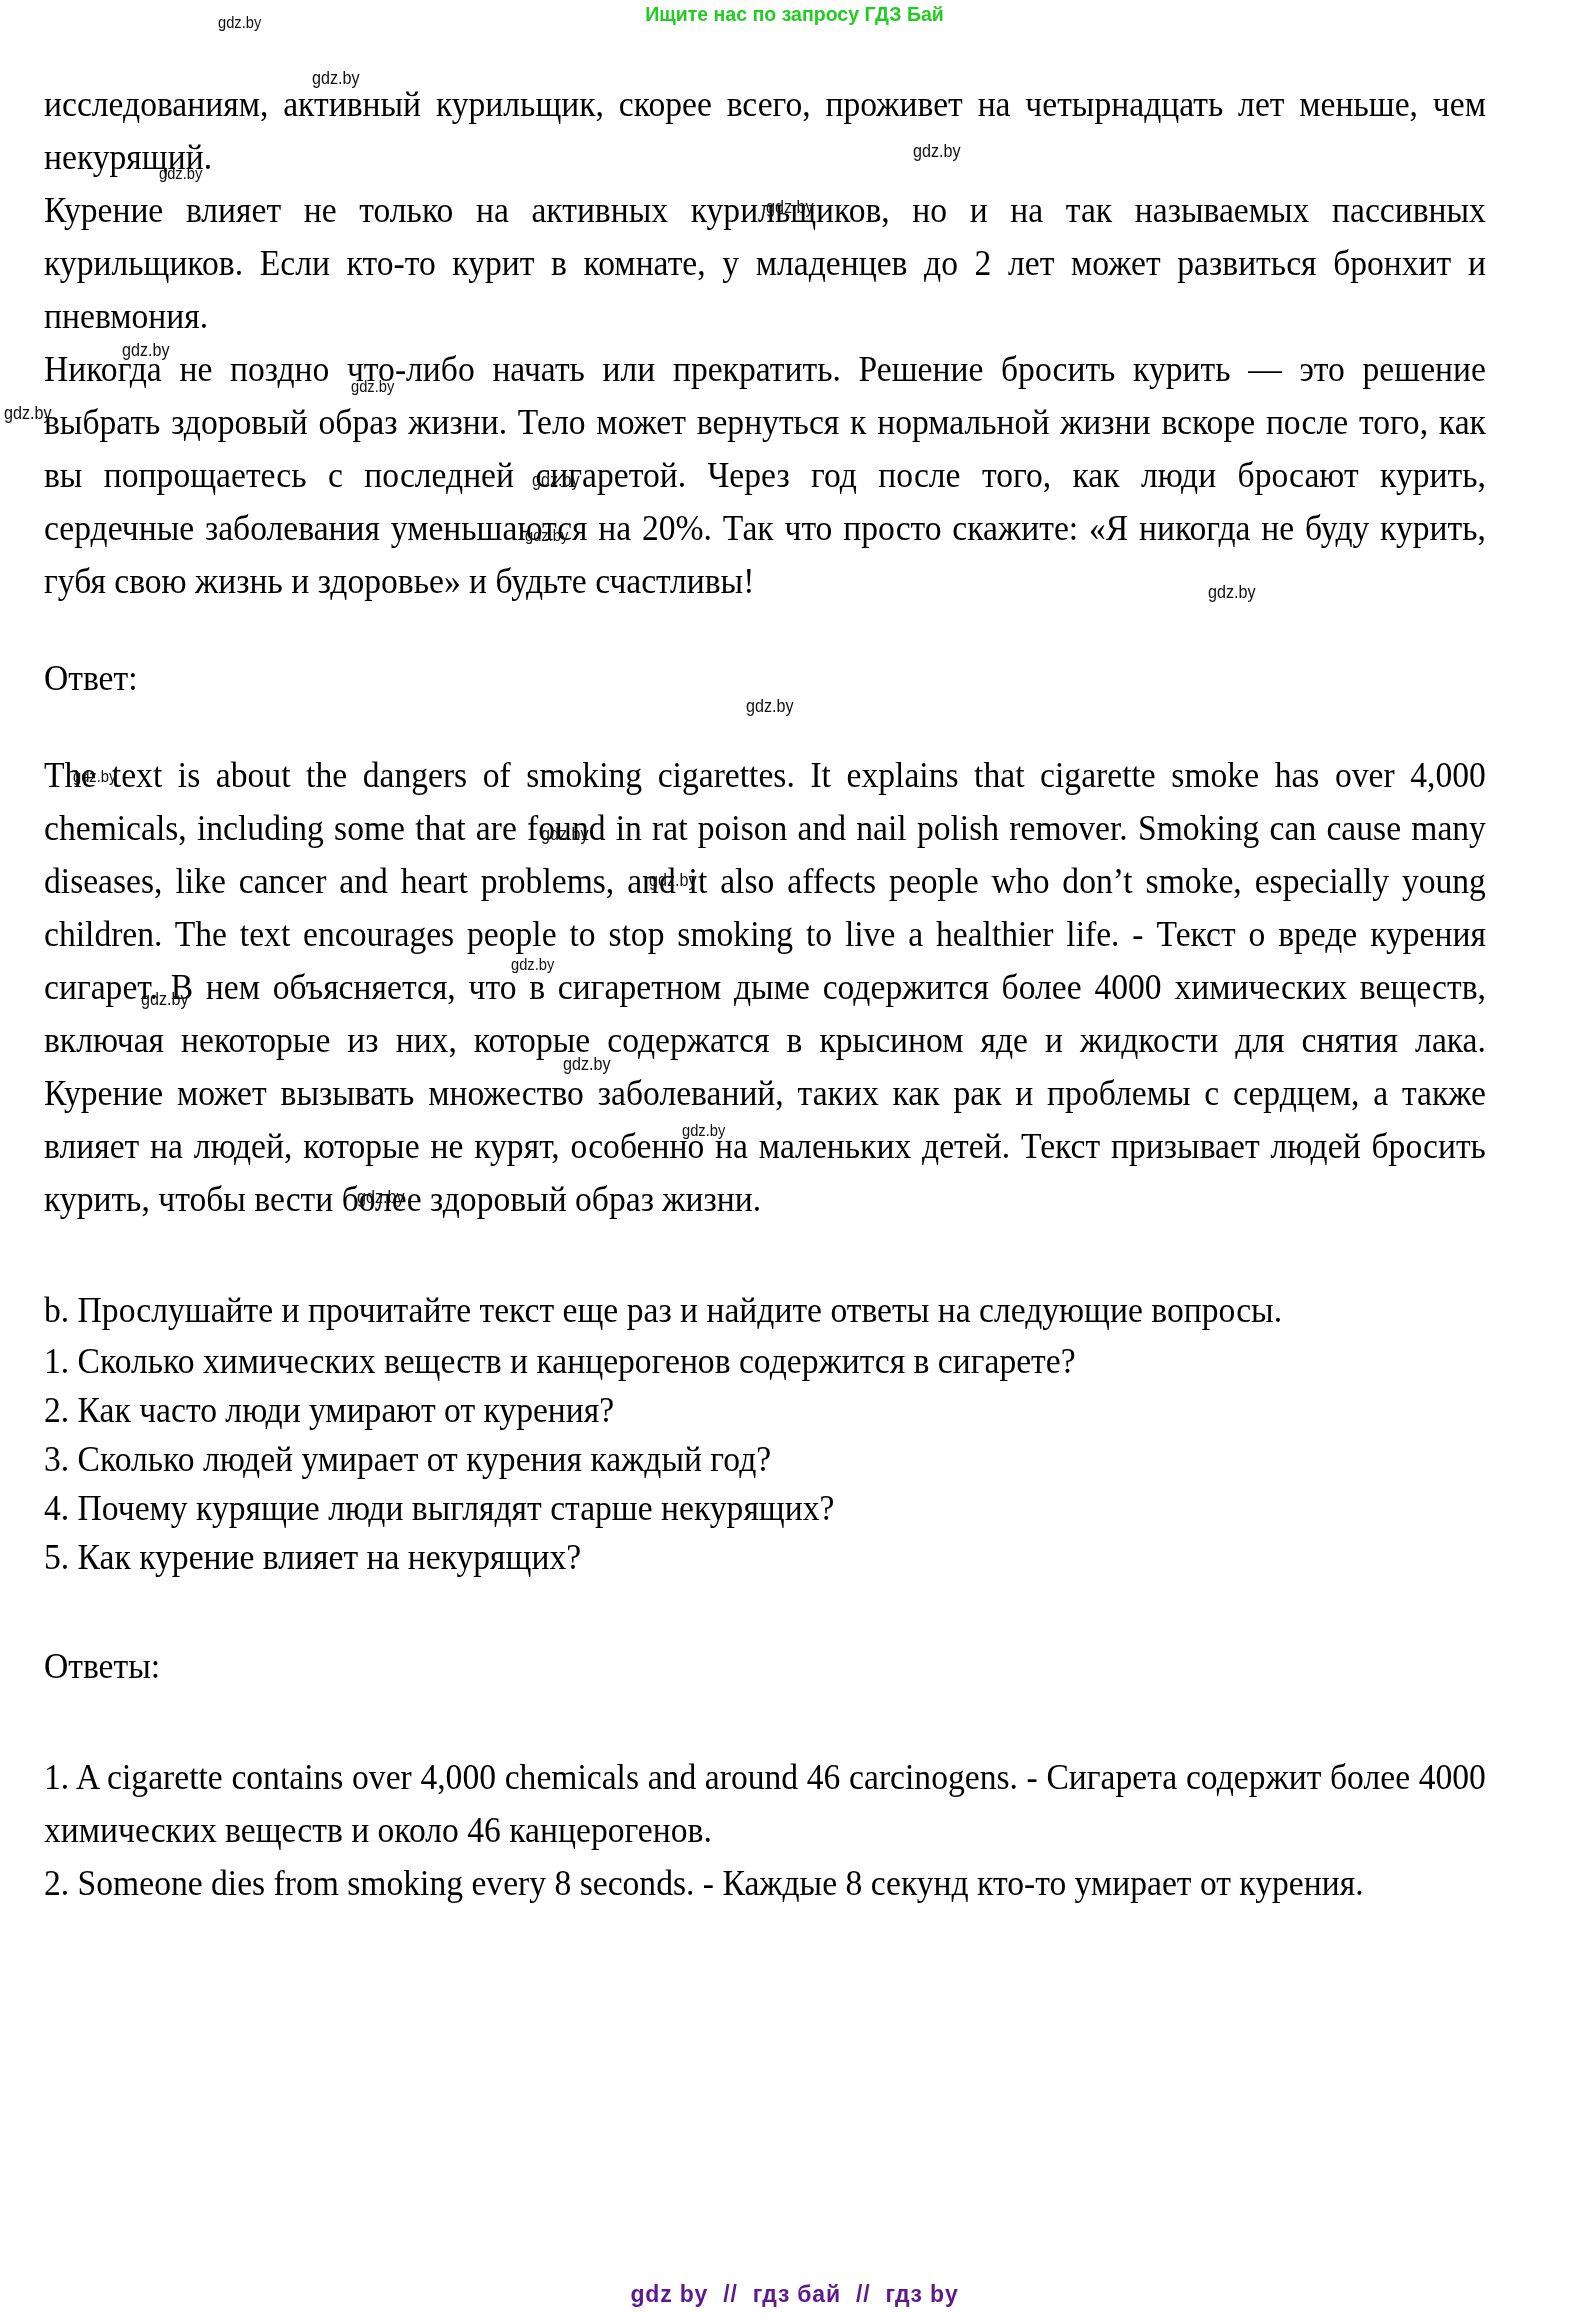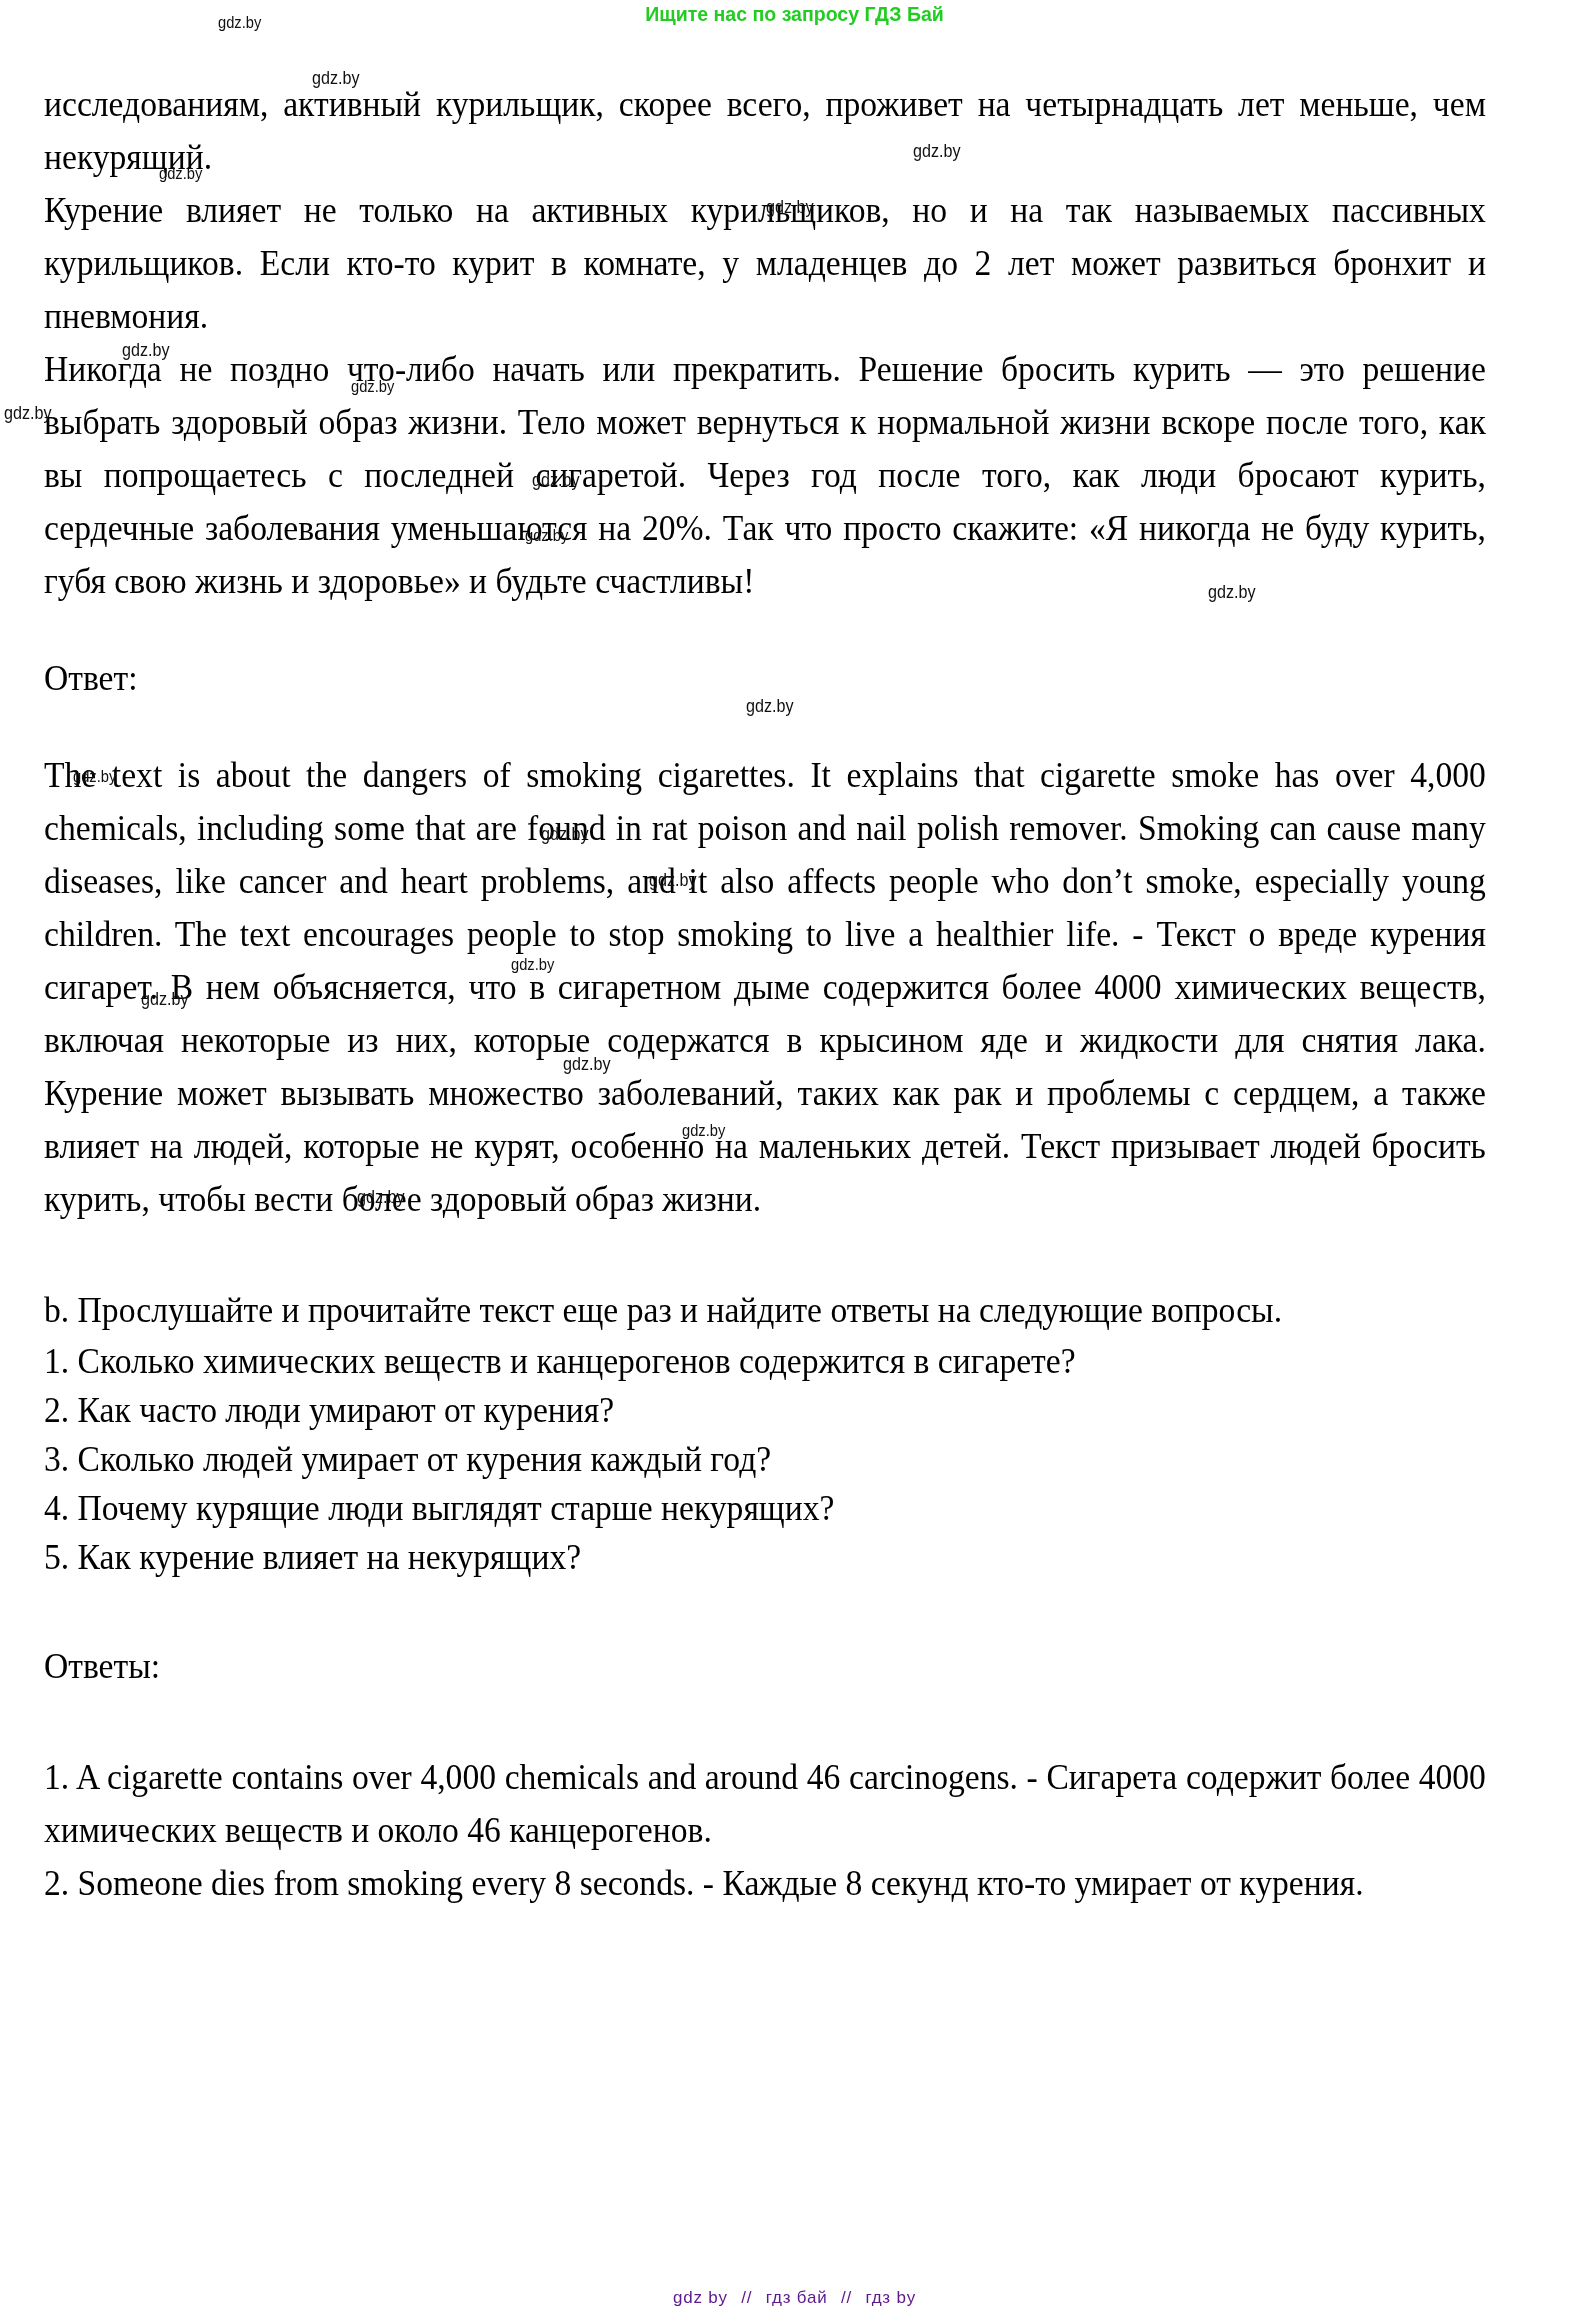--- a/index.html
+++ b/index.html
@@ -44,22 +44,22 @@
   }
 
   
   .footer-banner {
     position: absolute;
     bottom: 11px;
     left: 0;
     width: 1589px;
     text-align: center;
     font-family: "Liberation Sans", "DejaVu Sans", sans-serif;
-    font-weight: normal;
-    font-size: 17px;
+    font-weight: bold;
+    font-size: 23px;
     color: #5c1a8c;
     white-space: nowrap;
     letter-spacing: 0.8px;
   }
   .footer-banner .sep { padding: 0 7.9px; }
 
   
   .content {
     position: absolute;
     left: 44px;

